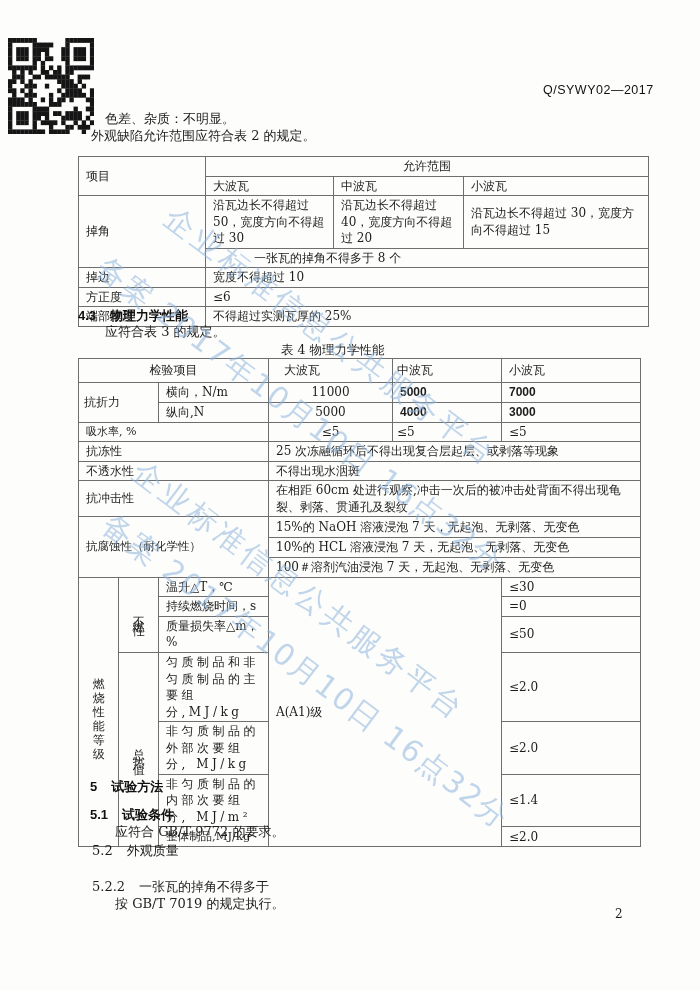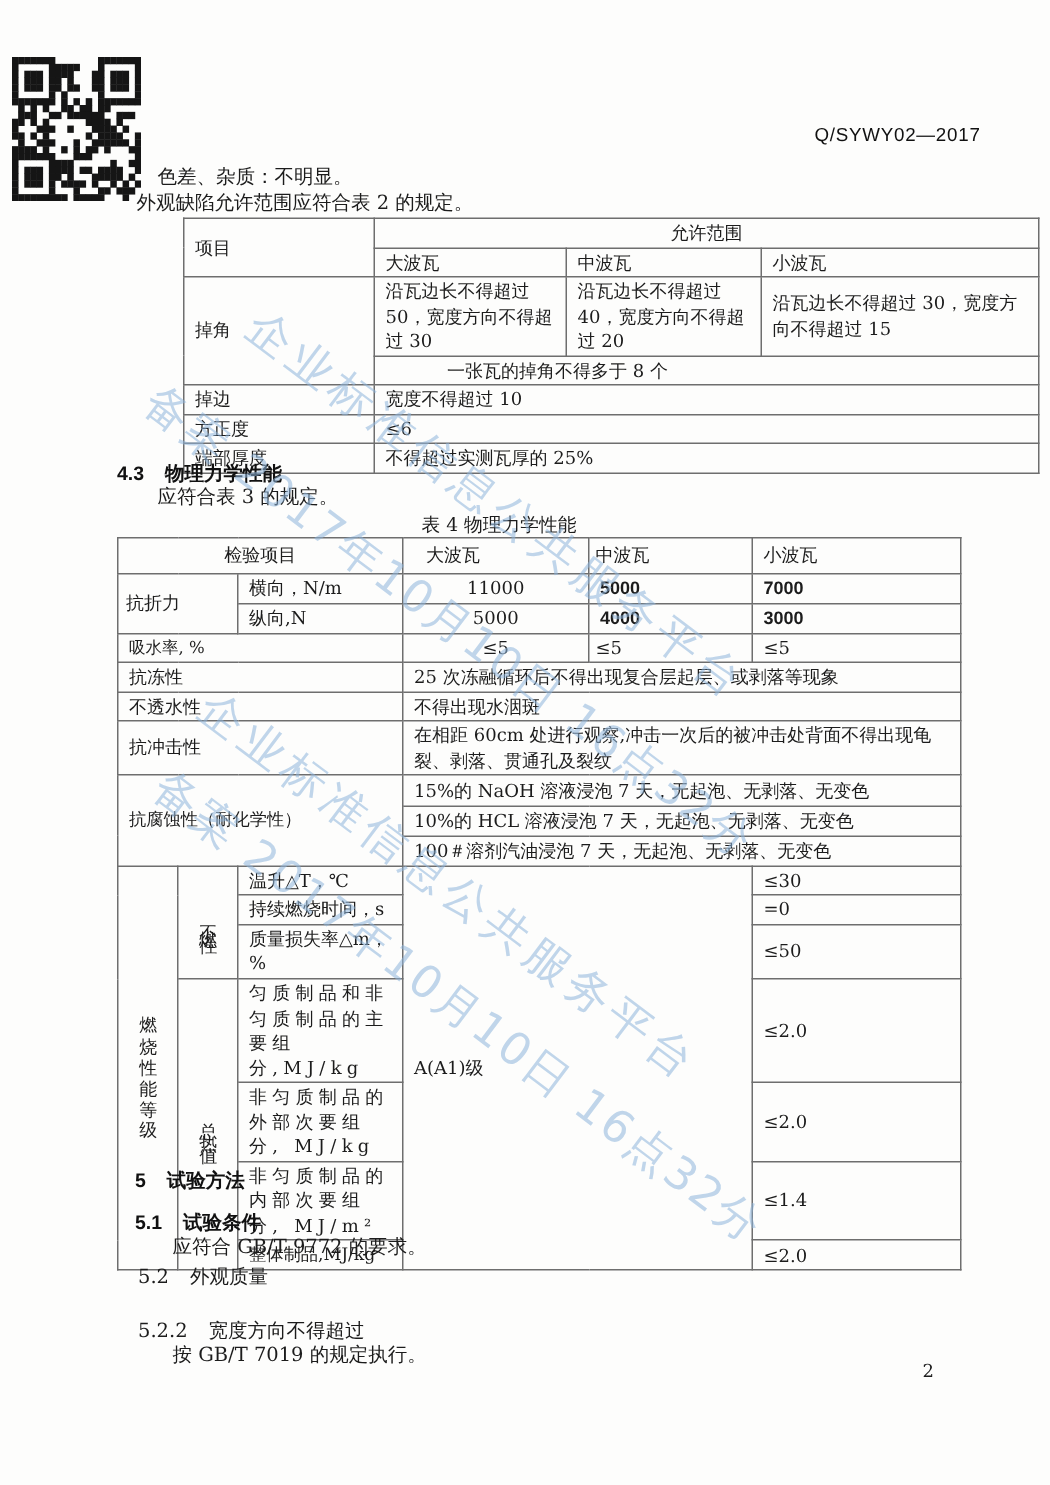--- a/index.html
+++ b/index.html
@@ -283,21 +283,21 @@
         <rect x="13" y="20" width="1.06" height="1.06"></rect>
         <rect x="14" y="20" width="1.06" height="1.06"></rect>
         <rect x="18" y="20" width="1.06" height="1.06"></rect>
       </svg></div>
 
   <div class="abs doc-code" style="left:543px;top:83px;">Q/SYWY02—2017</div>
 
   <div class="abs body-line" style="left:105px;top:111px;">色差、杂质：不明显。</div>
   <div class="abs body-line" style="left:91px;top:128px;">外观缺陷允许范围应符合表 2 的规定。</div>
 
-  <table class="doc-table abs" style="left:78px;top:145px;width:570px;margin-left:44px;">
+  <table class="doc-table abs" style="left:78px;top:156px;width:570px;">
     <colgroup>
         <col style="width:127px">
         <col style="width:128px">
         <col style="width:130px">
         <col style="width:185px">
       </colgroup>
     <tbody>
       <tr style="height:17px">
         <td rowspan="2" class="tl vtop">项目</td>
         <td colspan="3" class="tc">允许范围</td>
@@ -440,21 +440,21 @@
     <span class="sec-num">5</span><span>试验方法</span>
   </div>
   <div class="abs sec-h" style="left:90px;top:806px;">
     <span class="sec-num">5.1</span><span>试验条件</span>
   </div>
   <div class="abs body-line" style="left:115px;top:824px;">应符合 GB/T 9772 的要求。</div>
   <div class="abs sec-r" style="left:92px;top:842px;">
     <span class="sec-num">5.2</span><span>外观质量</span>
   </div>
   <div class="abs sec-r" style="left:92px;top:878px;">
-    <span class="sec-num">5.2.2</span><span>宽度方向不得超过</span>
+    <span class="sec-num">5.2.2</span><span>一张瓦的掉角不得多于</span>
   </div>
   <div class="abs body-line" style="left:115px;top:896px;">按 GB/T 7019 的规定执行。</div>
 
   <div class="abs pageno" style="left:615px;top:907px;">2</div>
 
   <div class="wm">
     <div class="wm-line" style="left: 180px; top: 198px; transform: rotate(37deg); color: rgb(143, 182, 220);">企业标准信息公共服务平台</div>
     <div class="wm-line" style="left: 112px; top: 248px; transform: rotate(37deg); letter-spacing: 2px; color: rgb(143, 182, 220);">备案 2017年10月10日 16点32分</div>
     <div class="wm-line" style="left: 148px; top: 452px; transform: rotate(37deg); color: rgb(143, 182, 220);">企业标准信息公共服务平台</div>
     <div class="wm-line" style="left: 118px; top: 505px; transform: rotate(37deg); letter-spacing: 2px; color: rgb(143, 182, 220);">备案 2017年10月10日 16点32分</div>

